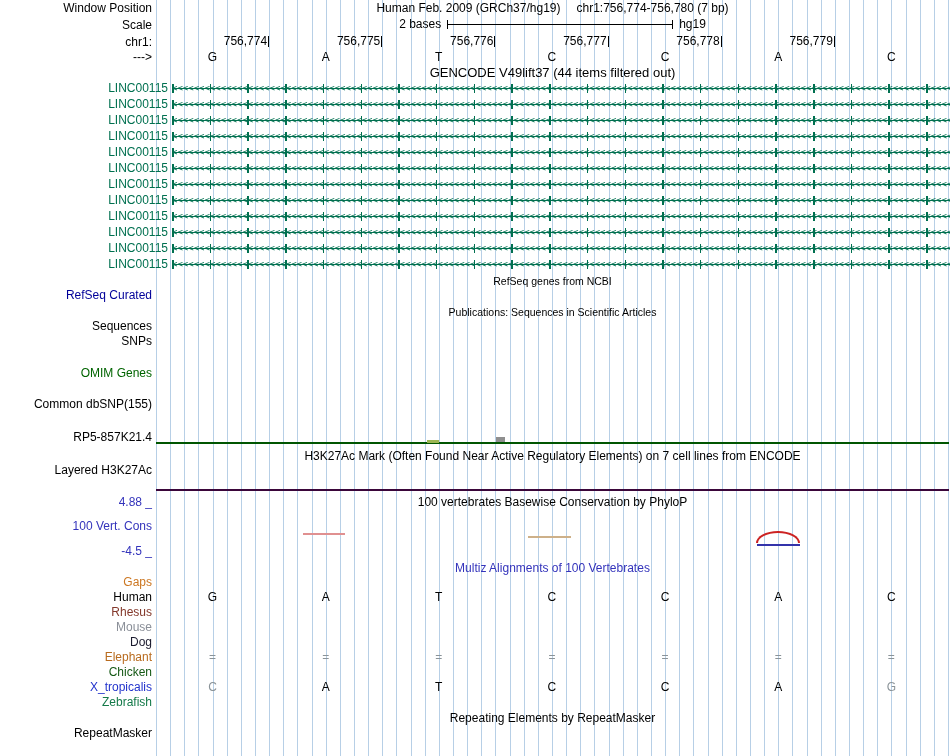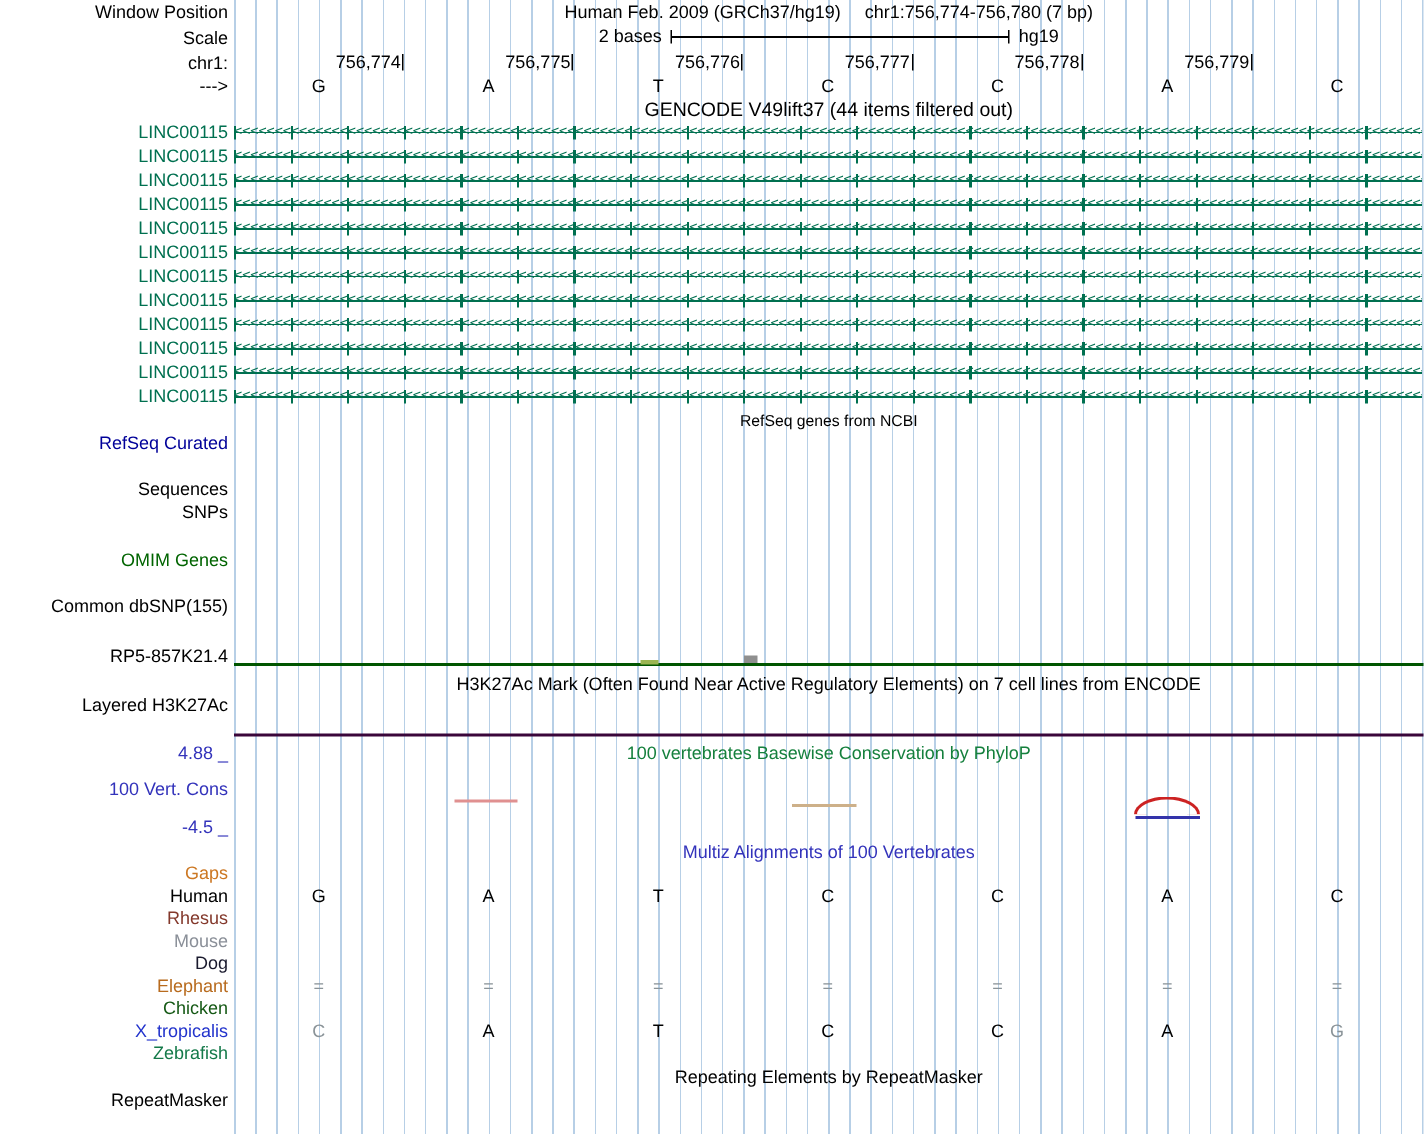--- a/index.html
+++ b/index.html
@@ -14,21 +14,21 @@
   .t12{font-size:12px}
   .small{font-size:10.5px}
   .flexc{display:flex;align-items:center;justify-content:center;gap:6px}
   .hgap{display:inline-block;width:16px}
   .scalebar{display:inline-block;width:226px;height:9px;border-left:1px solid #000;border-right:1px solid #000;
             background:linear-gradient(to bottom,transparent 0 4px,#000 4px 5px,transparent 5px)}
   .cells{position:absolute;left:156px;width:793px;height:14px}
   .cell{position:absolute;top:0;width:113px;text-align:center;font-size:12px;line-height:14px}
   .coord{position:absolute;top:0;width:92px;text-align:right;font-size:12px;line-height:13px;white-space:nowrap}
   .ctick{display:inline-block;width:1px;height:11px;background:#000;vertical-align:-2px;margin-left:1px}
-  .grow{position:absolute;left:0;width:918px;height:16px}
+  .grow{position:absolute;left:16px;width:918px;height:16px}
   .glabel{position:absolute;left:0;top:0;width:152px;text-align:right;font-size:12px;line-height:14px;white-space:nowrap}
   .garrows{position:absolute;left:156px;top:3px;width:792px;height:9px;overflow:hidden;
            font-family:"DejaVu Sans Mono",monospace;font-size:9px;line-height:9px;white-space:nowrap}
   .hline{position:absolute;left:156px;width:793px}
   .mark{position:absolute}
   .arc{position:absolute;border:2px solid #cc2222;border-bottom:none;
        border-radius:50% 50% 0 0 / 100% 100% 0 0}
 </style>
 </head>
 <body>
@@ -117,38 +117,39 @@
       </div>
       <div class="grow" style="top: 257px;">
         <div class="glabel" style="color: rgb(0, 112, 80);">LINC00115</div>
         <div class="garrows" style="color: rgb(0, 112, 80); background: repeating-linear-gradient(90deg, rgb(0, 112, 80) 0px, rgb(0, 112, 80) 1.5px, transparent 1.5px, transparent 37.71px), linear-gradient(transparent 0px, transparent 4px, rgb(0, 112, 80) 4px, rgb(0, 112, 80) 5px, transparent 5px);">&lt;&lt;&lt;&lt;&lt;&lt;&lt;&lt;&lt;&lt;&lt;&lt;&lt;&lt;&lt;&lt;&lt;&lt;&lt;&lt;&lt;&lt;&lt;&lt;&lt;&lt;&lt;&lt;&lt;&lt;&lt;&lt;&lt;&lt;&lt;&lt;&lt;&lt;&lt;&lt;&lt;&lt;&lt;&lt;&lt;&lt;&lt;&lt;&lt;&lt;&lt;&lt;&lt;&lt;&lt;&lt;&lt;&lt;&lt;&lt;&lt;&lt;&lt;&lt;&lt;&lt;&lt;&lt;&lt;&lt;&lt;&lt;&lt;&lt;&lt;&lt;&lt;&lt;&lt;&lt;&lt;&lt;&lt;&lt;&lt;&lt;&lt;&lt;&lt;&lt;&lt;&lt;&lt;&lt;&lt;&lt;&lt;&lt;&lt;&lt;&lt;&lt;&lt;&lt;&lt;&lt;&lt;&lt;&lt;&lt;&lt;&lt;&lt;&lt;&lt;&lt;&lt;&lt;&lt;&lt;&lt;&lt;&lt;&lt;&lt;&lt;&lt;&lt;&lt;&lt;&lt;&lt;&lt;&lt;&lt;&lt;&lt;&lt;&lt;&lt;&lt;&lt;&lt;&lt;&lt;&lt;&lt;&lt;&lt;&lt;&lt;&lt;&lt;&lt;&lt;&lt;&lt;&lt;&lt;&lt;&lt;&lt;&lt;&lt;&lt;&lt;&lt;&lt;&lt;&lt;&lt;&lt;&lt;&lt;&lt;&lt;&lt;&lt;&lt;&lt;&lt;&lt;&lt;&lt;&lt;&lt;&lt;&lt;&lt;&lt;&lt;&lt;&lt;&lt;&lt;&lt;&lt;&lt;&lt;&lt;&lt;&lt;&lt;&lt;&lt;&lt;&lt;&lt;&lt;&lt;&lt;&lt;&lt;&lt;&lt;&lt;&lt;&lt;&lt;&lt;&lt;&lt;&lt;&lt;&lt;&lt;&lt;&lt;&lt;&lt;&lt;&lt;&lt;&lt;&lt;&lt;&lt;&lt;&lt;&lt;</div>
       </div>
     </div>
 
   <div class="ctr small" style="top:274px">RefSeq genes from NCBI</div>
   <div class="lbl" style="top: 288px; color: rgb(0, 0, 153);">RefSeq Curated</div>
 
+  <div class="ctr small" style="top:305px">Publications: Sequences in Scientific Articles</div>
   <div class="lbl" style="top:319px">Sequences</div>
   <div class="lbl" style="top:334px">SNPs</div>
 
   <div class="lbl" style="top: 366px; color: rgb(0, 100, 0);">OMIM Genes</div>
 
   <div class="lbl" style="top:397px">Common dbSNP(155)</div>
 
   <div class="lbl" style="top:430px">RP5-857K21.4</div>
   <div class="hline" style="top: 442px; height: 2px; background: rgb(0, 85, 0);"></div>
   <div class="mark" style="left: 427px; top: 440px; width: 12px; height: 3px; background: rgb(155, 181, 82);"></div>
   <div class="mark" style="left: 496px; top: 437px; width: 9px; height: 5px; background: rgb(143, 143, 143);"></div>
 
   <div class="ctr t12" style="top:449px">H3K27Ac Mark (Often Found Near Active Regulatory Elements) on 7 cell lines from ENCODE</div>
   <div class="lbl" style="top:463px">Layered H3K27Ac</div>
   <div class="hline" style="top: 489px; height: 2px; background: rgb(58, 6, 58);"></div>
 
   <div class="lbl" style="top: 495px; color: rgb(51, 51, 187);">4.88 _</div>
-  <div class="ctr t12" style="top: 495px; color: #15803d;">100 vertebrates Basewise Conservation by PhyloP</div>
+  <div class="ctr t12" style="top: 495px; color: #000000;">100 vertebrates Basewise Conservation by PhyloP</div>
   <div class="lbl" style="top: 519px; color: rgb(51, 51, 187);">100 Vert. Cons</div>
   <div class="lbl" style="top: 544px; color: rgb(51, 51, 187);">-4.5 _</div>
   <div class="mark" style="left: 303px; top: 533px; width: 42px; height: 1.5px; background: rgb(224, 144, 144);"></div>
   <div class="mark" style="left: 528px; top: 536px; width: 43px; height: 1.5px; background: rgb(205, 176, 137);"></div>
   <div class="arc" style="left: 756px; top: 531px; width: 44px; height: 12px; border-color: rgb(204, 34, 34);"></div>
   <div class="mark" style="left: 757px; top: 544px; width: 43px; height: 2px; background: rgb(51, 51, 170);"></div>
 
   <div class="ctr t12" style="top: 561px; color: rgb(51, 51, 187);">Multiz Alignments of 100 Vertebrates</div>
   <div class="lbl" style="top: 575px; color: rgb(204, 119, 34);">Gaps</div>
   <div>

